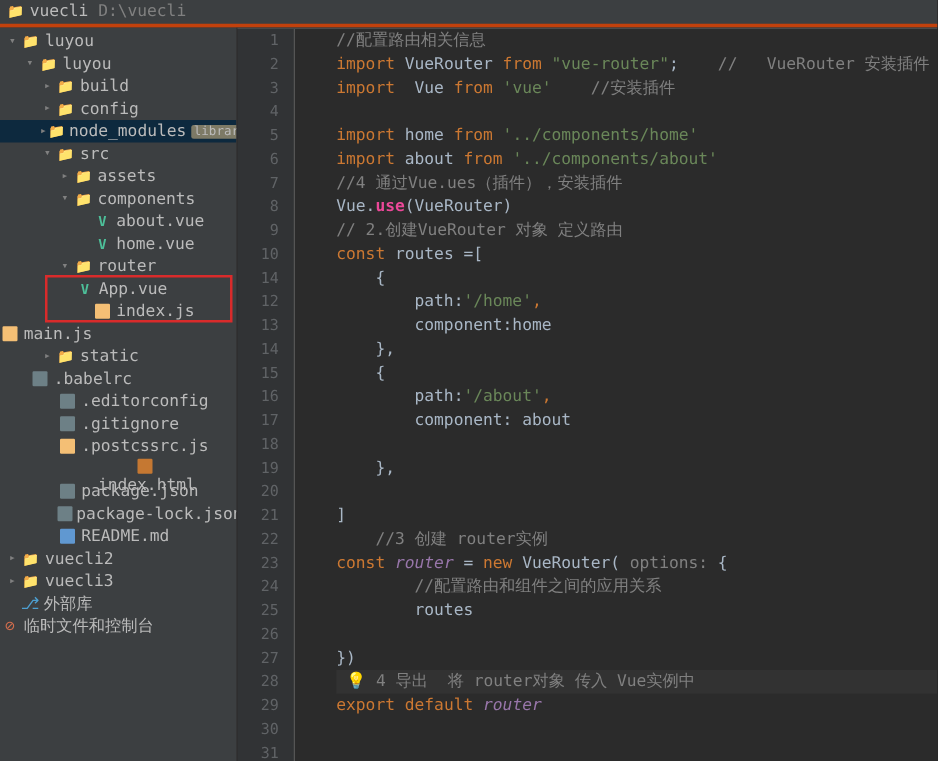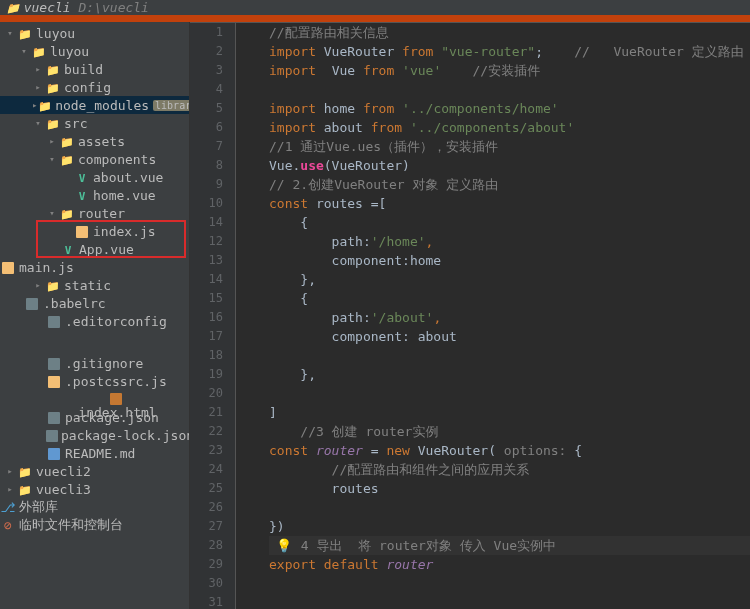--- a/index.html
+++ b/index.html
@@ -10,27 +10,26 @@
     color: #a9b7c6;
     width: 750px;
     height: 609px;
     overflow: hidden;
     display: flex;
     flex-direction: column;
   }
   .header {
     height: 22px;
     background: #3c3f41;
-    border-bottom: 7px solid #c2410c;
+    border-bottom: 3px solid #c2410c;
     display: flex;
     align-items: center;
     padding-left: 6px;
     color: #bbbbbb;
     font-size: 13px;
-    font-style: italic;
   }
   .header .folder-ico { color: #87939a; margin-right: 4px; }
   .header .path { color: #808080; }
   .body {
     flex: 1;
     display: flex;
     overflow: hidden;
   }
   .sidebar {
     width: 190px;
@@ -170,46 +169,46 @@
       </div>
       <div class="row" style="padding-left:74px;">
         <span class="ico ico-vue"></span>
           <span>home.vue</span>
       </div>
       <div class="row" style="padding-left:46px;">
         <span class="arrow">▾</span>
           <span class="ico ico-folder folder-ico"></span>
           <span>router</span>
       </div>
+      <div class="row" style="padding-left:60px;">
+        <span class="ico ico-vue"></span>
+          <span>App.vue</span>
+      </div>
       <div class="row" style="padding-left:74px;">
         <span class="ico ico-jsfile"></span>
           <span>index.js</span>
       </div>
-      <div class="row" style="padding-left:60px;">
-        <span class="ico ico-vue"></span>
-          <span>App.vue</span>
-      </div>
       <div class="row" style="">
         <span class="ico ico-jsfile"></span>
           <span>main.js</span>
       </div>
       <div class="row" style="padding-left:32px;">
         <span class="arrow">▸</span>
           <span class="ico ico-folder folder-ico"></span>
           <span>static</span>
       </div>
       <div class="row" style="padding-left:24px;">
         <span class="ico ico-generic"></span>
           <span>.babelrc</span>
       </div>
       <div class="row" style="padding-left:46px;">
         <span class="ico ico-generic"></span>
           <span>.editorconfig</span>
       </div>
-      <div class="row" style="padding-left:46px;margin-top:24px;">
+      <div class="row" style="padding-left:46px;">
         <span class="ico ico-generic"></span>
           <span>.gitignore</span>
       </div>
       <div class="row" style="padding-left:46px;">
         <span class="ico ico-jsfile"></span>
           <span>.postcssrc.js</span>
       </div>
       <div class="row" style="padding-left:46px;flex-direction:column;">
         <span class="ico ico-html"></span>
           <span>index.html</span>
@@ -229,21 +228,21 @@
       <div class="row" style="padding-left:4px;">
         <span class="arrow">▸</span>
           <span class="ico ico-folder folder-ico"></span>
           <span>vuecli2</span>
       </div>
       <div class="row" style="padding-left:4px;">
         <span class="arrow">▸</span>
           <span class="ico ico-folder folder-ico"></span>
           <span>vuecli3</span>
       </div>
-      <div class="row" style="padding-left:0px;">
+      <div class="row" style="padding-left:16px;">
         <span class="ico ico-ext1"></span>
           <span>外部库</span>
       </div>
       <div class="row" style="padding-left:0px;">
         <span class="ico ico-ext2"></span>
           <span>临时文件和控制台</span>
       </div>
 
       <div class="hlbox" style="left:36px; top:198px; width:150px; height:38px;"></div>
     </div>
@@ -278,26 +277,26 @@
         <div>25</div>
         <div>26</div>
         <div>27</div>
         <div>28</div>
         <div>29</div>
         <div>30</div>
         <div>31</div>
     </div>
     <div class="code">
       <div class="line"><span class="cm">//配置路由相关信息</span></div>
-      <div class="line"><span class="kw">import</span> <span class="id">VueRouter</span> <span class="kw">from</span> <span class="str">"vue-router"</span>;    <span class="cm">//   VueRouter 定义路由</span></div>
+      <div class="line"><span class="kw">import</span> <span class="id">VueRouter</span> <span class="kw">from</span> <span class="str">"vue-router"</span>;    <span class="cm">//   VueRouter 安装插件</span></div>
       <div class="line"><span class="kw">import</span>  <span class="id">Vue</span> <span class="kw">from</span> <span class="str">'vue'</span>    <span class="cm">//安装插件</span></div>
       <div class="line"></div>
       <div class="line"><span class="kw">import</span> <span class="id">home</span> <span class="kw">from</span> <span class="str">'../components/home'</span></div>
       <div class="line"><span class="kw">import</span> <span class="id">about</span> <span class="kw">from</span> <span class="str">'../components/about'</span></div>
-      <div class="line"><span class="cm">//1 通过Vue.ues（插件），安装插件</span></div>
+      <div class="line"><span class="cm">//4 通过Vue.ues（插件），安装插件</span></div>
       <div class="line"><span class="id">Vue.</span><span class="fn">use</span><span class="id">(VueRouter)</span></div>
       <div class="line"><span class="cm">// 2.创建VueRouter 对象 定义路由</span></div>
       <div class="line"><span class="kw">const</span><span class="id"> routes =[</span></div>
       <div class="line"><span class="id">    {</span></div>
       <div class="line"><span class="id">        path:</span><span class="str">'/home'</span><span class="op">,</span></div>
       <div class="line"><span class="id">        component:home</span></div>
       <div class="line"><span class="id">    },</span></div>
       <div class="line"><span class="id">    {</span></div>
       <div class="line"><span class="id">        path:</span><span class="str">'/about'</span><span class="op">,</span></div>
       <div class="line"><span class="id">        component: about</span></div>

